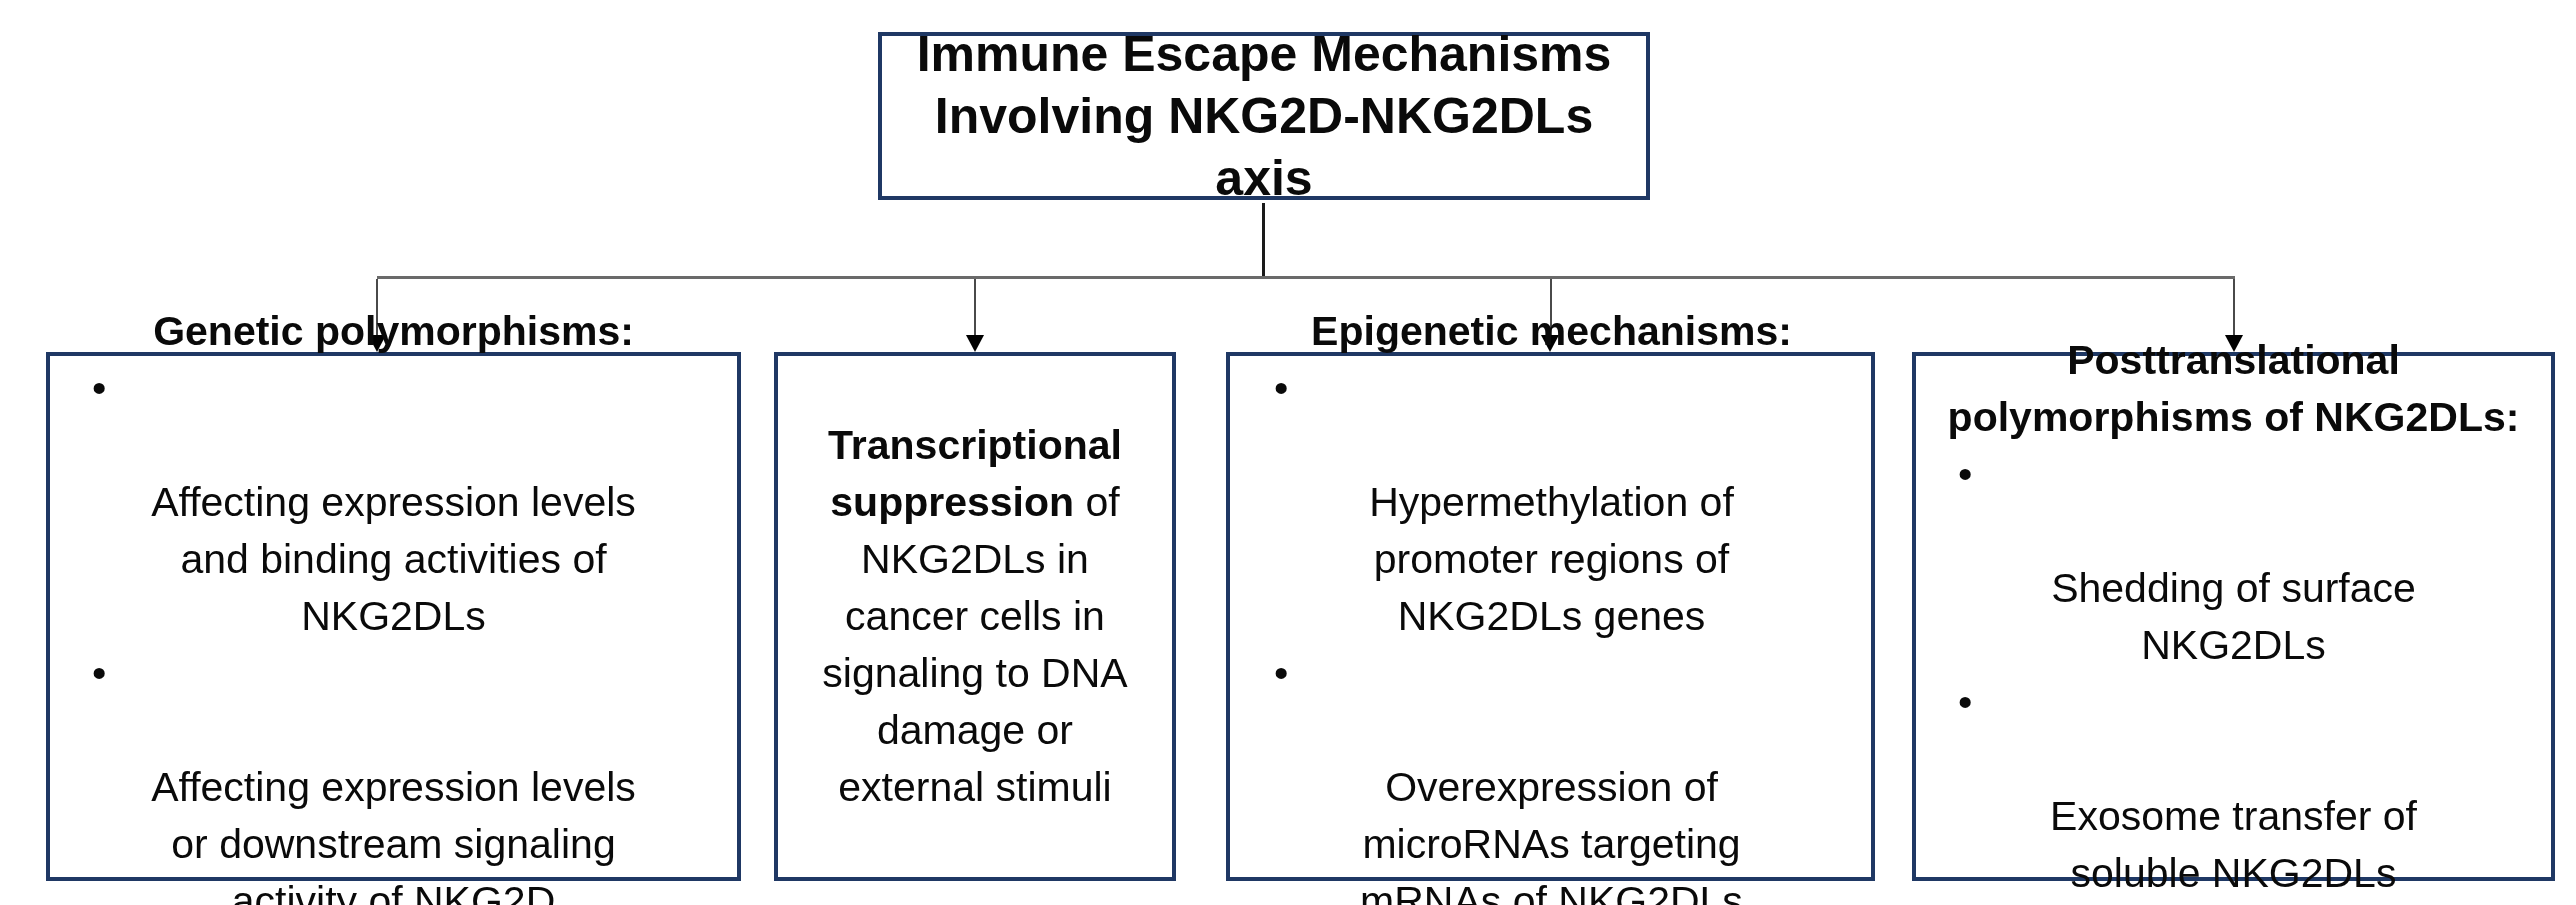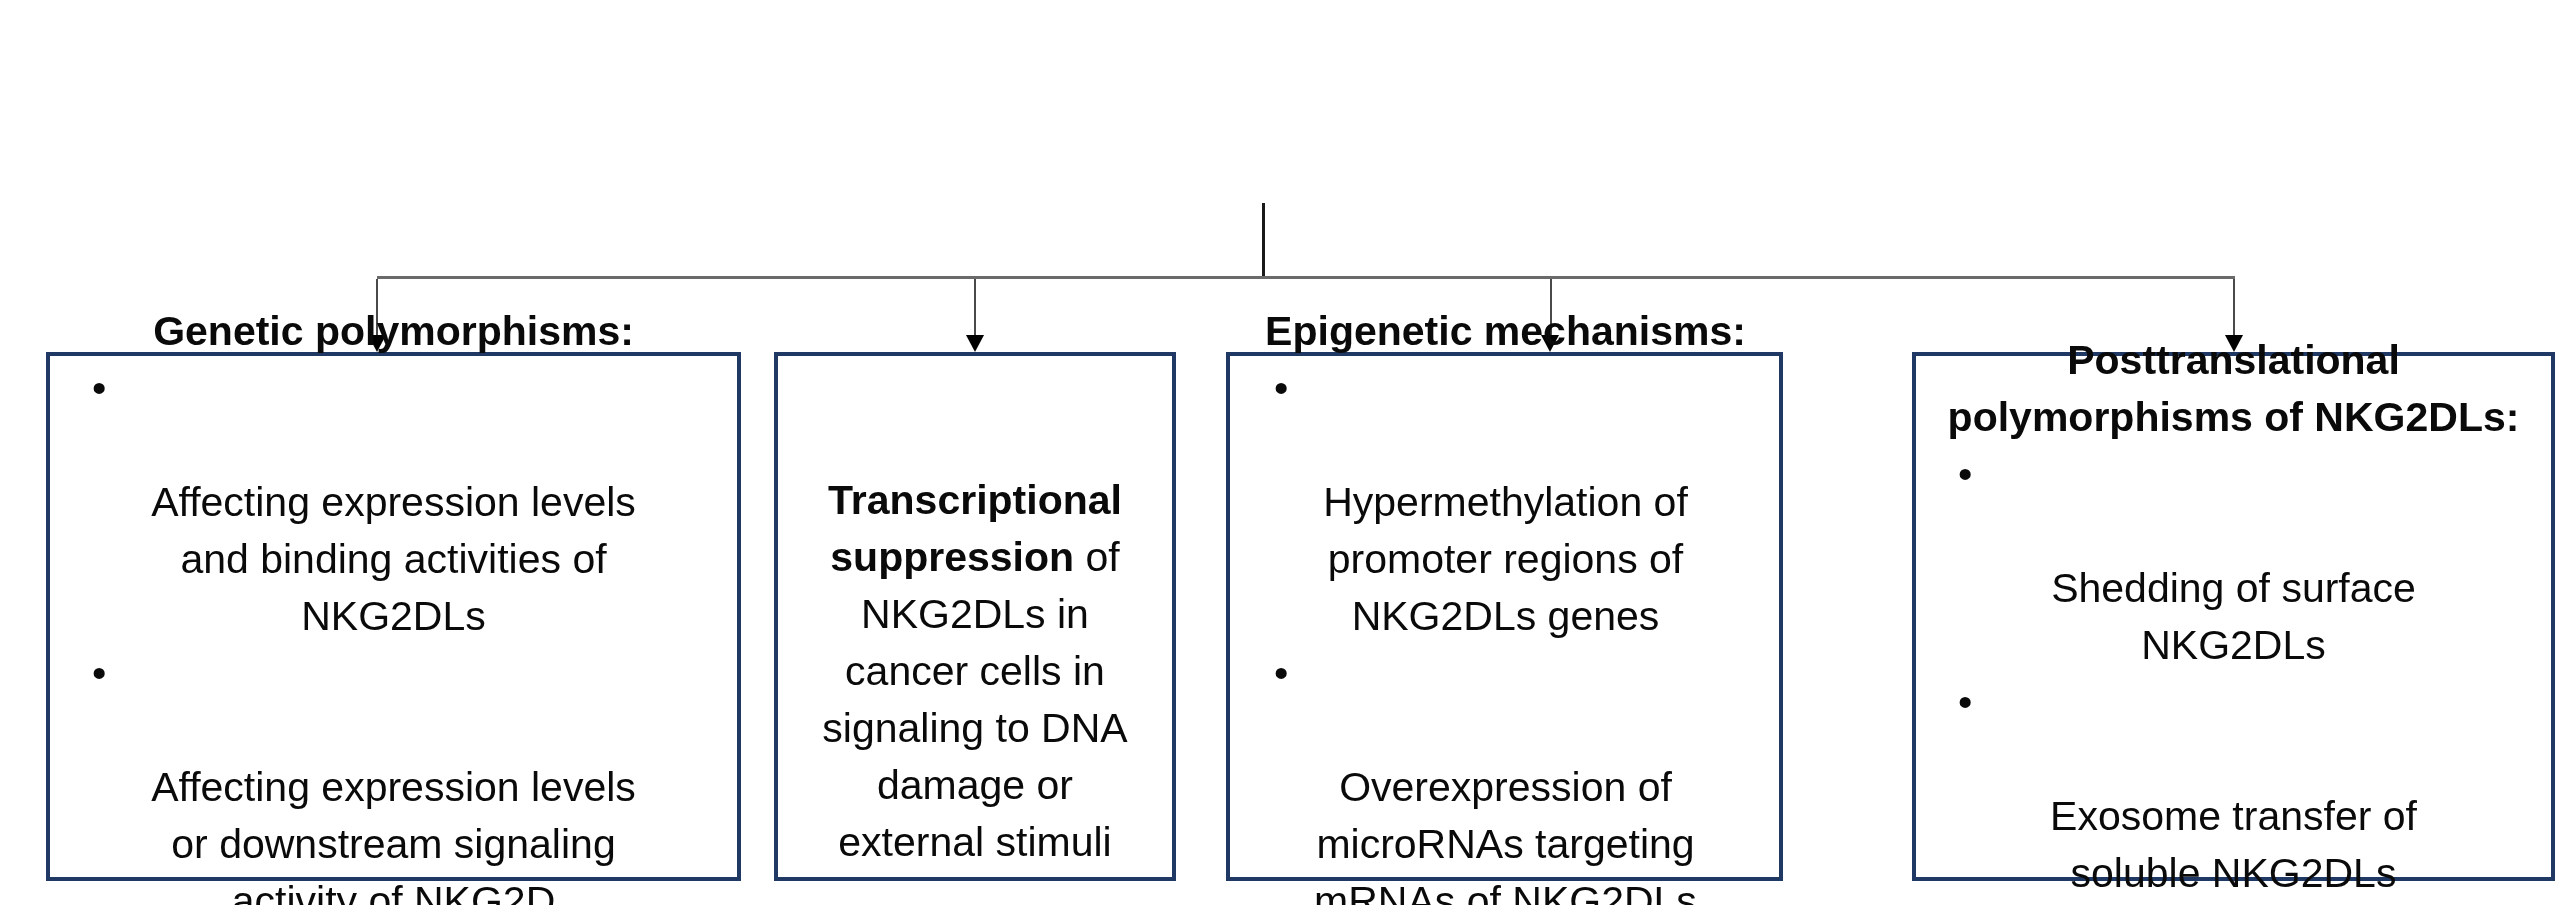--- a/index.html
+++ b/index.html
@@ -51,38 +51,42 @@
     top: 352px; height: 529px;
     border: 4.3px solid #1f3864;
     background: #ffffff;
     display: flex; flex-direction: column; justify-content: center;
     text-align: center;
     font-size: 41px;
     line-height: 57px;
     padding: 6.2px 26px;
   }
   .box1 { left: 46px;   width: 695px; }
-  .box2 { left: 774px; width: 402px; justify-content: flex-end;  }
-  .box3 { left: 1226px; width: 557px; padding-left: 28px; }
+  .box2 { left: 774px; width: 402px;  }
+  .box3 { left: 1226px; width: 649px; padding-left: 28px; }
   .box4 { left: 1912px; width: 643px; }
   .heading { font-weight: bold; white-space: pre-line; }
   .bullet { position: relative; white-space: pre-line; }
   .bullet .dot {
     position: absolute;
     left: 16px; top: 0;
     white-space: normal;
   }
   .lead-bold { font-weight: bold; white-space: pre-line; }
   .lead-rest { white-space: pre-line; }
 </style>
 </head>
 <body>
 
 <div class="canvas">
 
+  <div class="title-box">
+    <div class="title-text">Immune Escape Mechanisms
+Involving NKG2D-NKG2DLs axis</div>
+  </div>
 
   <div class="connector trunk"></div>
   <div class="connector hline"></div>
   <div class="connector drop drop1"></div>
   <div class="connector drop drop2"></div>
   <div class="connector drop drop3"></div>
   <div class="connector drop drop4"></div>
   <div class="arrowhead ah1"></div>
   <div class="arrowhead ah2"></div>
   <div class="arrowhead ah3"></div>

